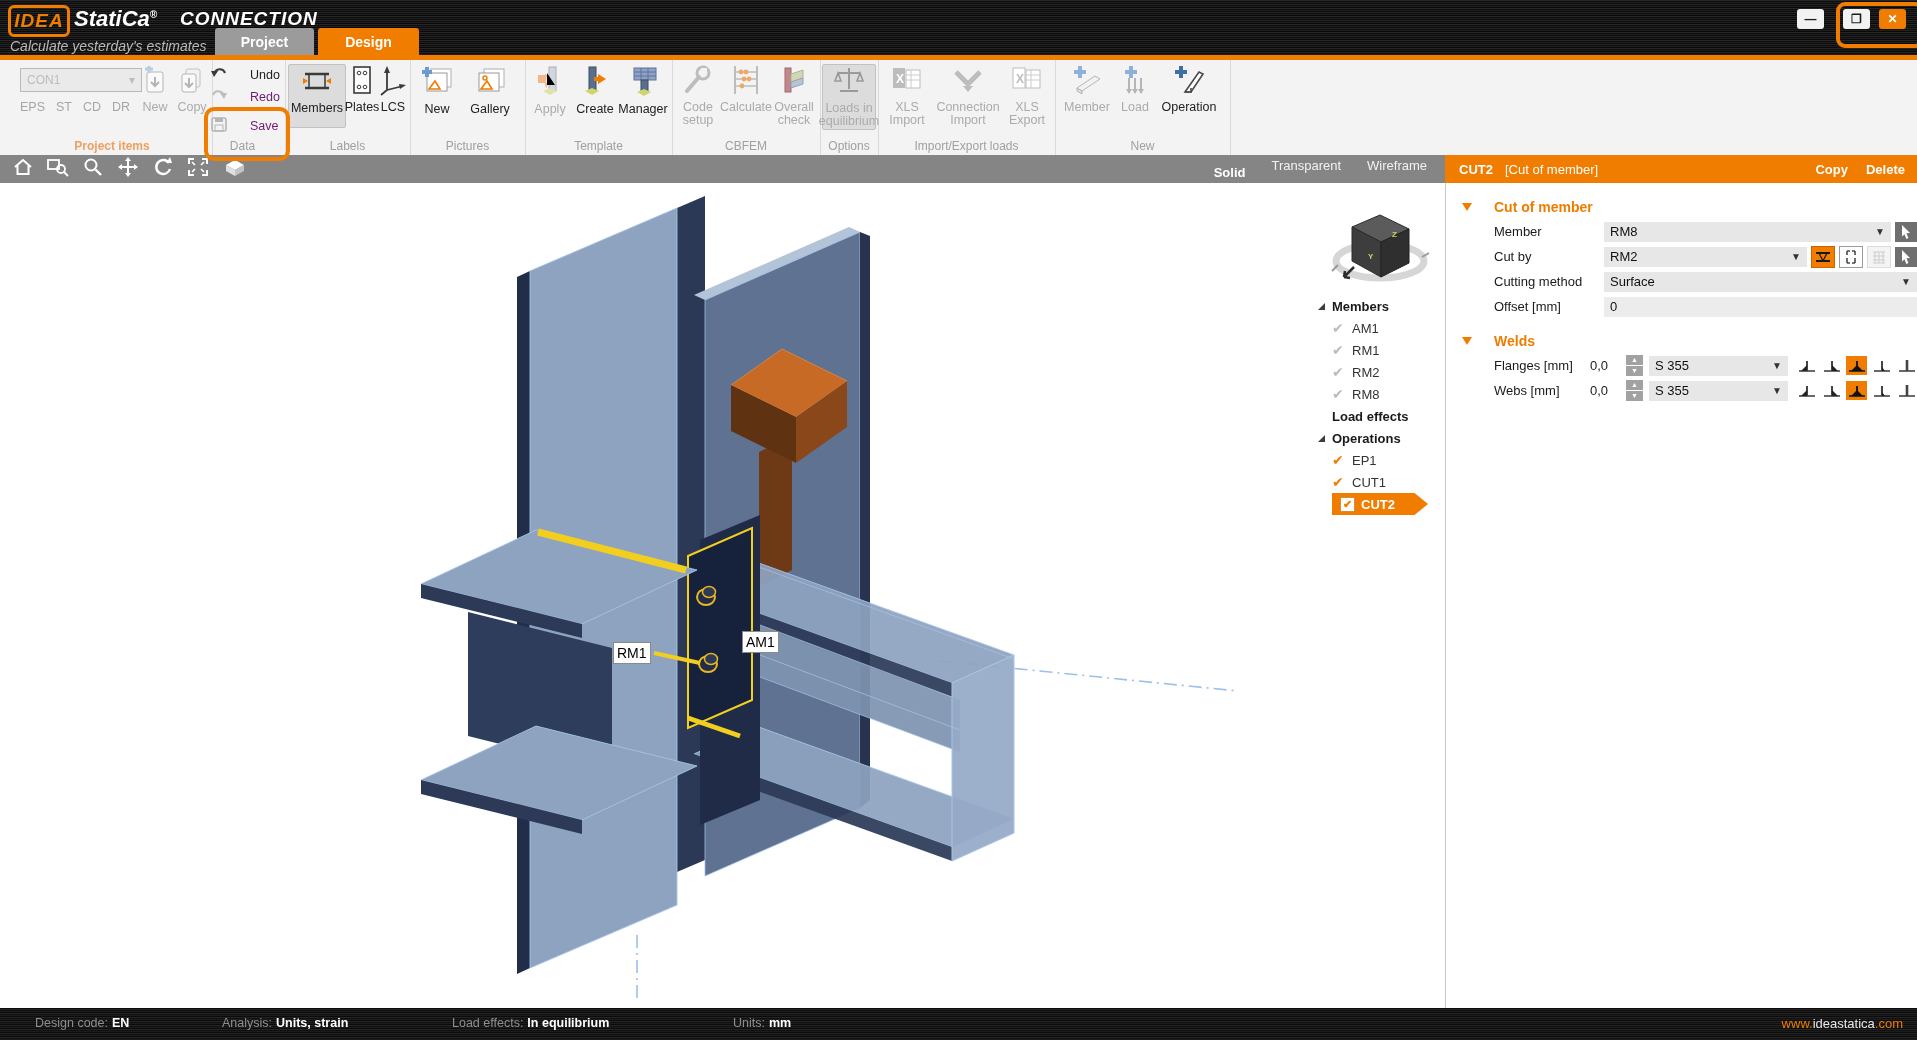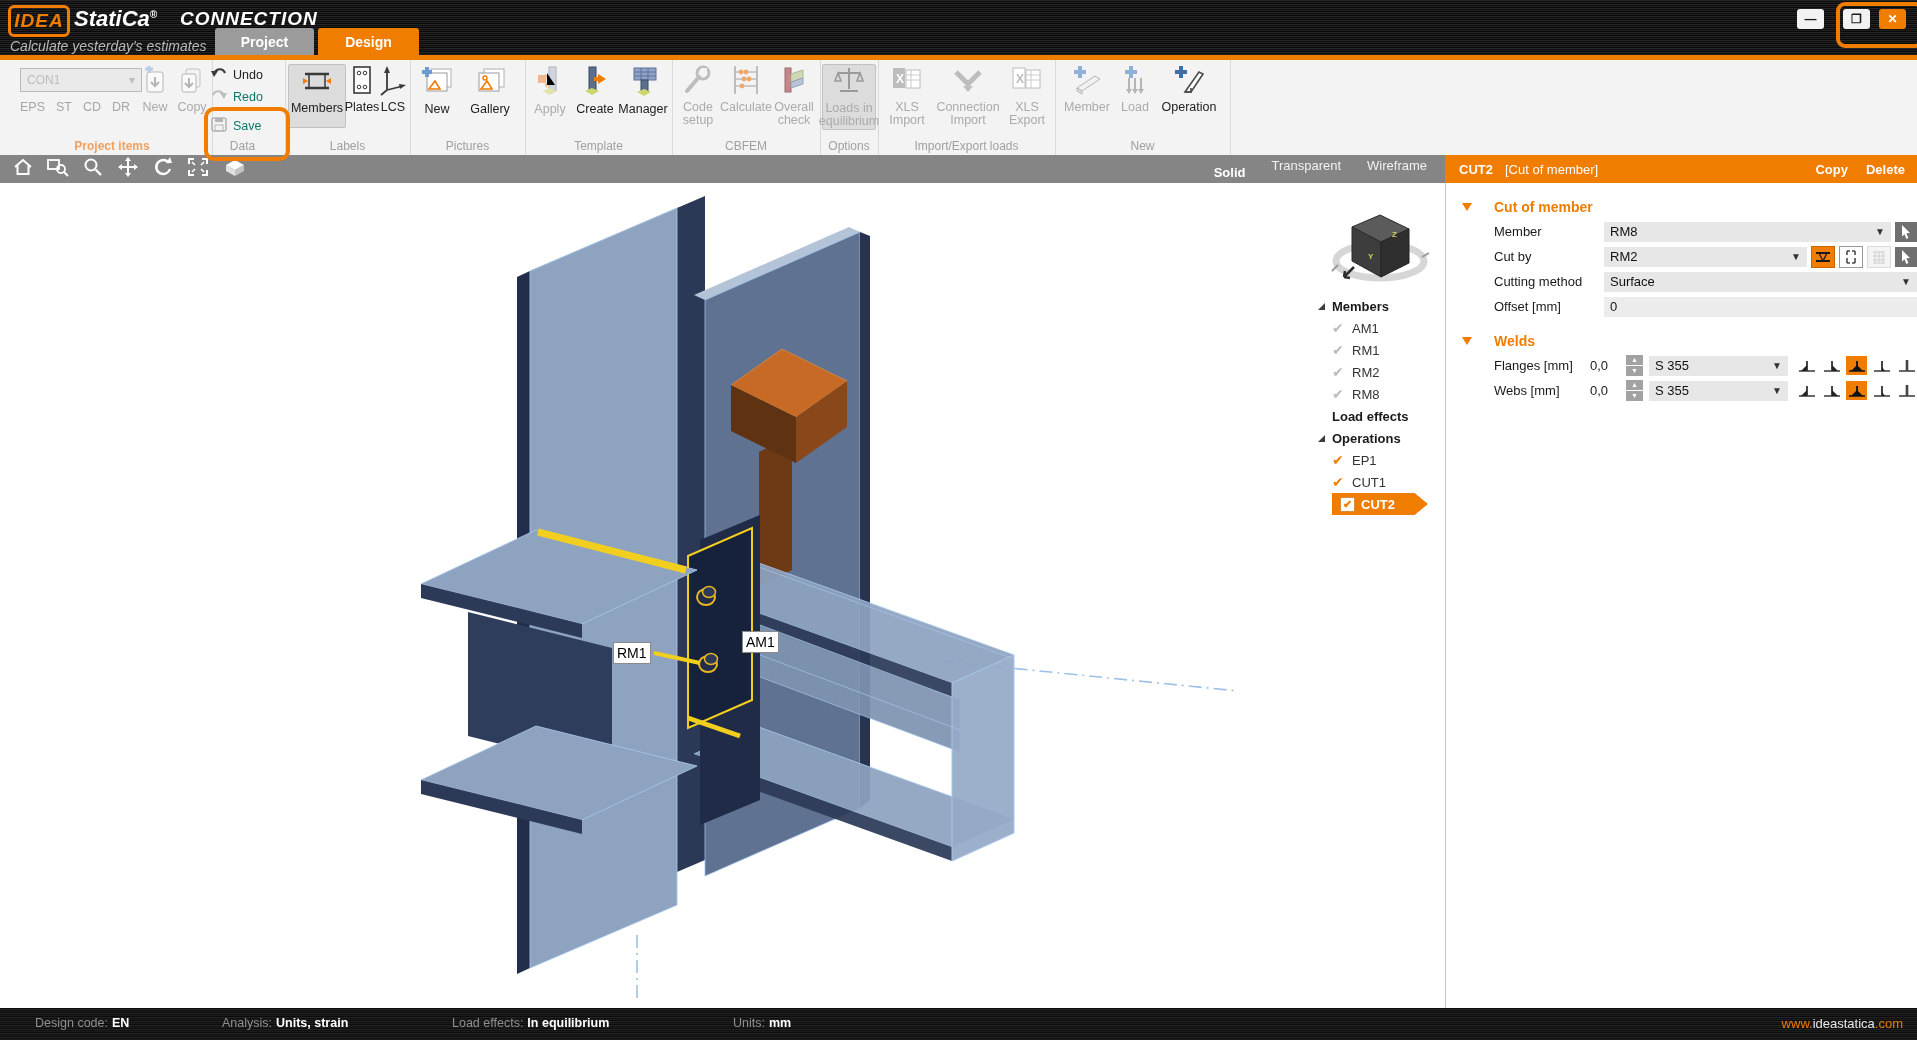--- a/index.html
+++ b/index.html
@@ -26,22 +26,22 @@
   .tabdesign{left:318px;width:101px;background:#F07C00;}
   
   .ribbon{left:0;top:60px;width:1917px;height:95px;background:#f3f3f3;border-bottom:1px solid #c9c9c9;}
   .rgroup{position:absolute;top:0;height:95px;border-right:1px solid #dadada;}
   .glabel{position:absolute;left:0;bottom:2px;width:100%;text-align:center;font-size:12px;color:#a0a0a0;}
   .glabel.orange{color:#F0A060;font-weight:bold;}
   .bb{position:absolute;display:flex;flex-direction:column;align-items:center;font-size:12.5px;color:#222;text-align:center;line-height:13px;}
   .bb .cap{margin-top:2px;white-space:pre-line;}
   .bb.dis{color:#ababab;}
   .bb.pressed{background:#dcdcdc;border:1px solid #c2c2c2;border-radius:2px;}
-  .sb{position:absolute;display:flex;align-items:center;gap:5px;font-size:12.5px;color:#222;}
-  .sb.dis{color:#0f766e;}
+  .sb{position:absolute;display:flex;align-items:center;gap:22px;font-size:12.5px;color:#222;}
+  .sb.dis{color:#701a75;}
   .combo-dis{left:8px;top:8px;width:108px;height:22px;background:#eaeaea;border:1px solid #b9b9b9;
     color:#bdbdbd;font-size:12px;display:flex;align-items:center;padding:0 6px;justify-content:space-between;}
   .ptypes{left:8px;top:40px;width:112px;display:flex;gap:11px;font-size:12.5px;color:#a6a6a6;}
   .savehl{left:204px;top:47px;width:78px;height:46px;border:4px solid #F07C00;border-radius:10px;z-index:6;}
   
   .viewbar{left:0;top:155px;width:1445px;height:28px;background:#858585;display:flex;align-items:center;}
   .vicons{display:flex;gap:12px;margin-left:12px;align-items:center;}
   .vmode{margin-left:auto;margin-right:18px;display:flex;gap:26px;color:#f2f2f2;font-size:13px;}
   .vmode .sel{font-weight:bold;color:#fff;margin-top:7px;}
   .phead{left:1445px;top:155px;width:472px;height:28px;background:#F07C00;color:#fff;display:flex;align-items:center;font-size:13px;}

